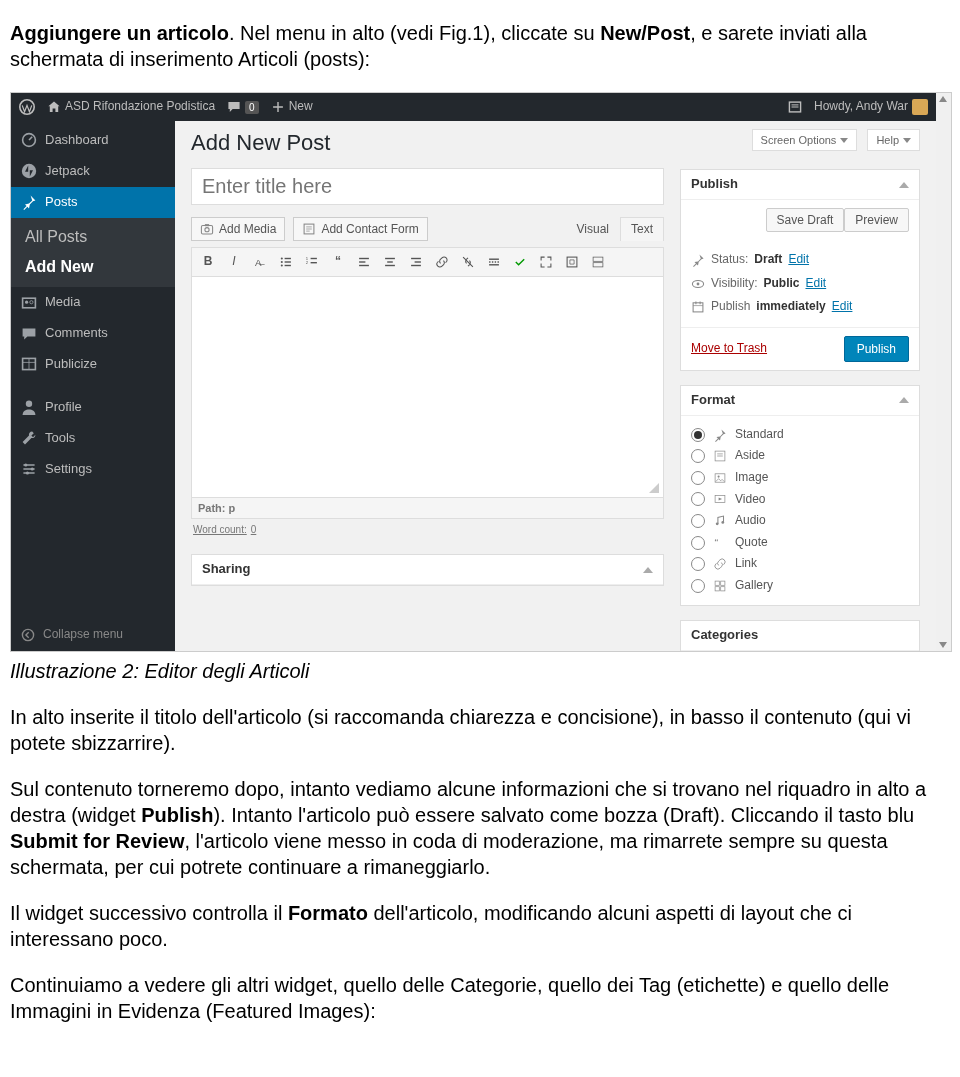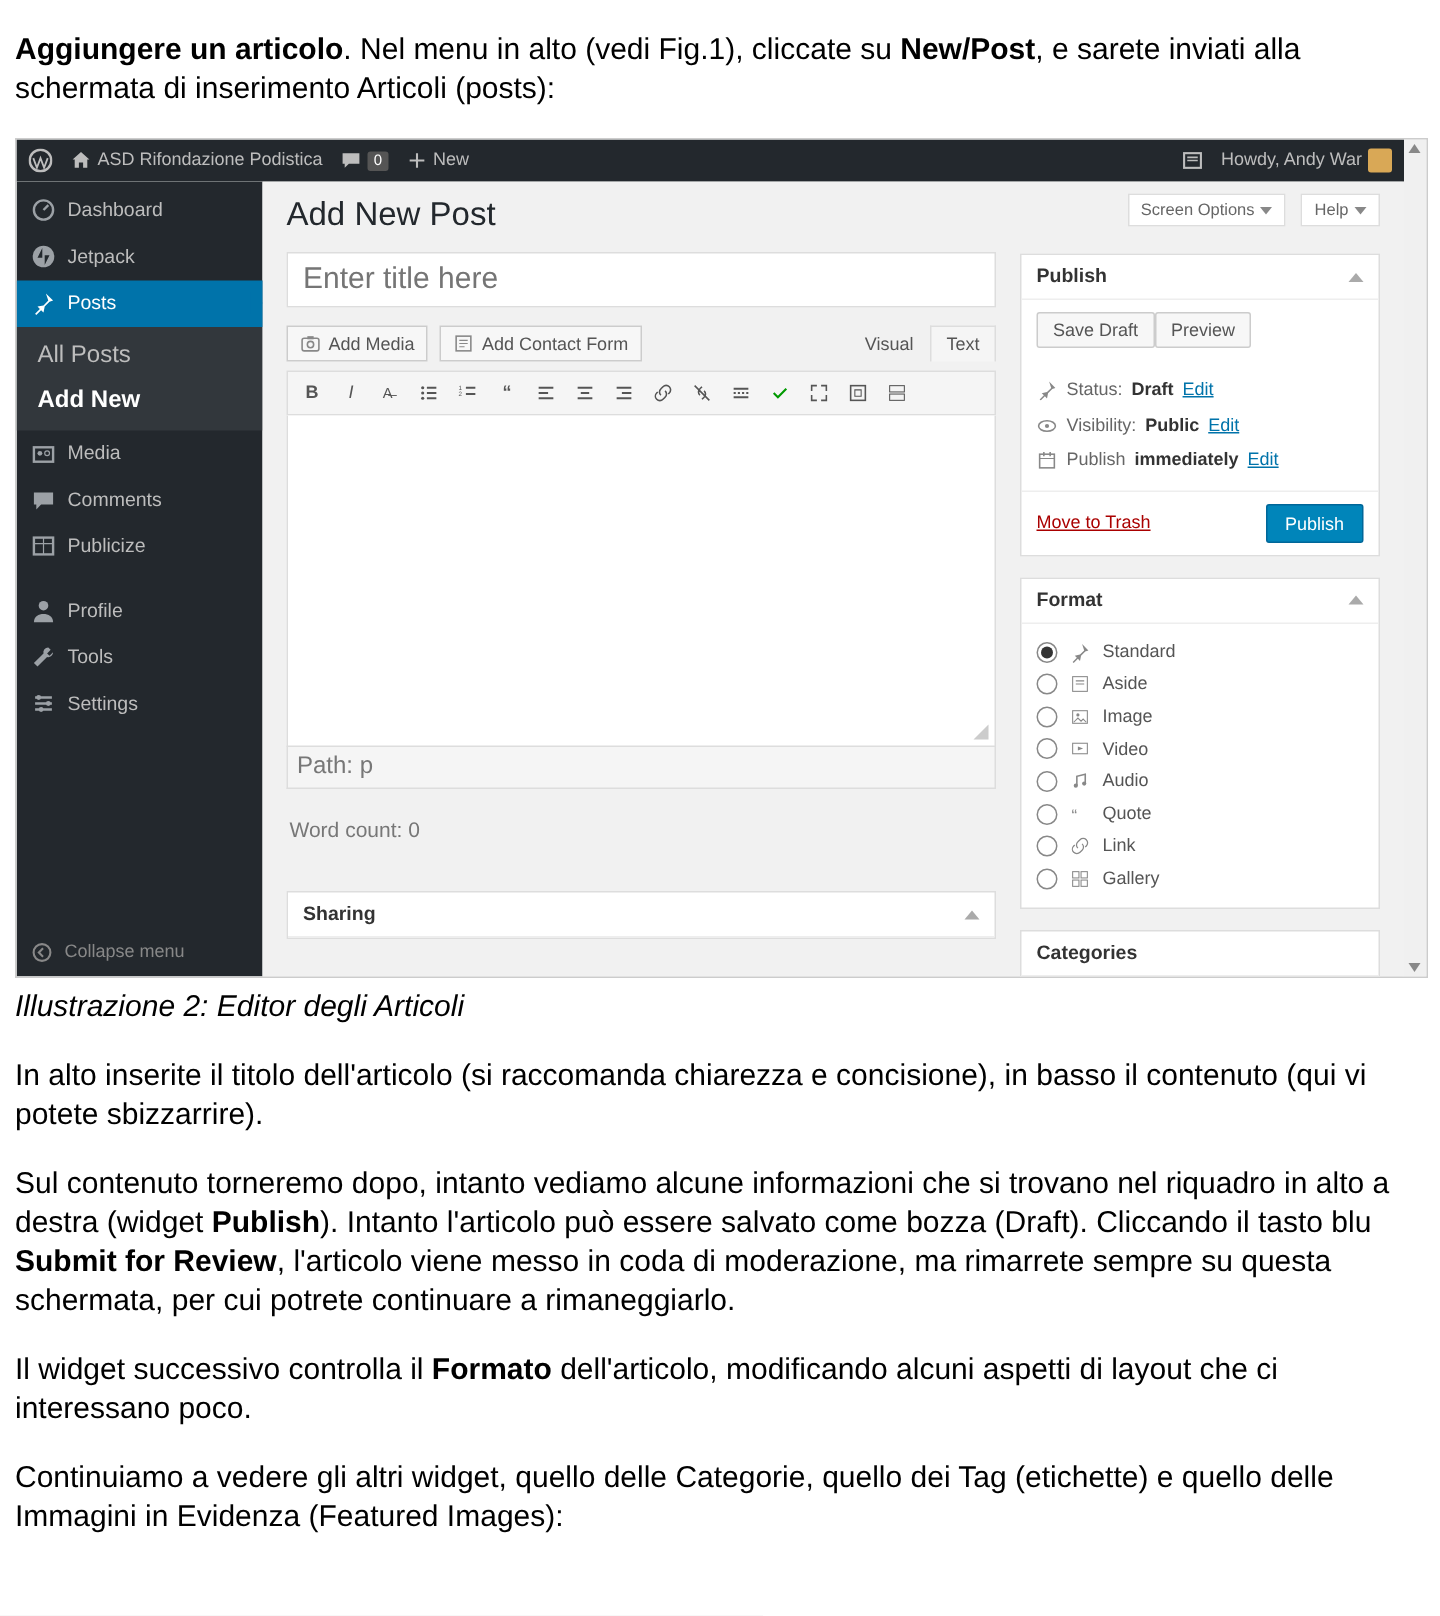--- a/index.html
+++ b/index.html
@@ -177,41 +177,41 @@
   .tbtn svg { fill: #555; width: 14px; height: 14px; }
   .editor-area {
     background: #fff;
     border: 1px solid #ddd;
     border-top: none;
     height: 220px;
     position: relative;
   }
   .editor-resize { position: absolute; right: 4px; bottom: 4px; width: 10px; height: 10px; }
   .editor-resize::before { content:""; position:absolute; right:0; bottom:0; width:0;height:0; border-left:10px solid transparent; border-bottom:10px solid #ccc; }
-  .editor-foot { display: flex; justify-content: space-between; font-size: 16px; color: #777; background:#f5f5f5; border:1px solid #ddd; border-top:none; padding:3px 6px;}
-  .word-count { display: flex; gap: 4px; font-size: 14px; color: #777; padding: 18px 2px; }
+  .editor-foot { display: flex; justify-content: space-between; font-size: 11px; color: #777; background:#f5f5f5; border:1px solid #ddd; border-top:none; padding:3px 6px;font-weight:bold;}
+  .word-count { display: flex; gap: 4px; font-size: 10px; color: #777; padding: 4px 2px; text-decoration: underline; }
 
   
   .metabox { background: #fff; border: 1px solid #ddd; }
   .metabox-head {
     display: flex; align-items: center; justify-content: space-between;
     padding: 6px 10px; font-size: 13px; font-weight: bold; color: #333;
     border-bottom: 1px solid #eee;
   }
   .metabox-head .tri-up { width:0;height:0;border-left:5px solid transparent;border-right:5px solid transparent;border-bottom:6px solid #aaa; cursor:pointer; }
   .metabox-body { padding: 8px 10px; font-size: 12px; color: #555; }
   .pub-row { display: flex; align-items: center; gap: 6px; padding: 4px 0; }
   .pub-row svg { fill: #888; width: 14px; height: 14px; flex-shrink: 0; }
   .pub-row .lbl { color: #666; }
   .pub-row .val { color: #333; font-weight: bold; }
   .pub-row .link { color: #0073aa; text-decoration: underline; cursor: pointer; font-weight: normal; }
   .pub-actions { display: flex; justify-content: space-between; align-items: center; border-top: 1px solid #eee; padding: 8px 10px; }
   .trash-link { color: #a00; text-decoration: underline; font-size: 12px; cursor: pointer; }
   .btn-primary { background: #0085ba; color: #fff; border: 1px solid #006799; padding: 5px 12px; font-size: 12px; cursor: pointer; border-radius: 2px; }
-  .draft-row { display:flex; justify-content: flex-start; padding: 8px 10px; }
+  .draft-row { display:flex; justify-content: flex-end; padding: 8px 10px; }
   .btn-secondary { background:#f7f7f7; border:1px solid #ccc; color:#555; padding:4px 10px; font-size:12px; cursor:pointer; border-radius:2px; }
 
   .format-row { display:flex; align-items:center; gap:8px; padding:3px 0; }
   .radio { width:12px;height:12px;border:1px solid #888;border-radius:50%;display:inline-block;position:relative; }
   .radio.checked::after { content:""; position:absolute; left:2px; top:2px; width:8px;height:8px;border-radius:50%;background:#333; }
   .format-row svg { fill:#888; width:14px;height:14px; }
 
   .sharing-box { background:#fff; border:1px solid #ddd; margin-top: 14px; }
 
 </style>

